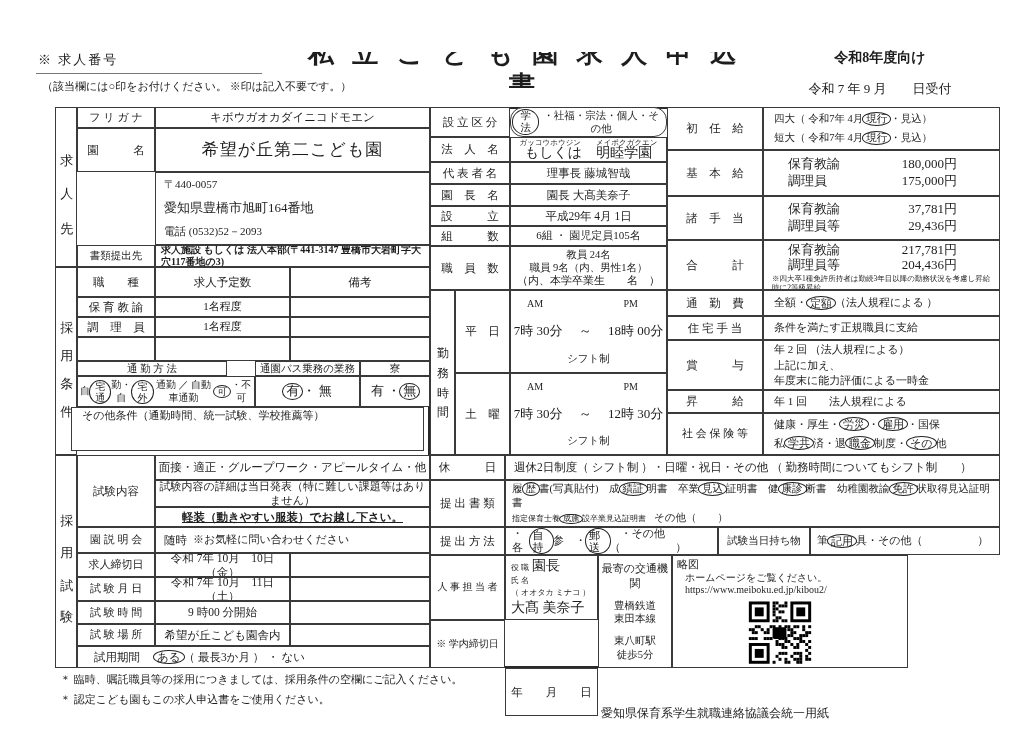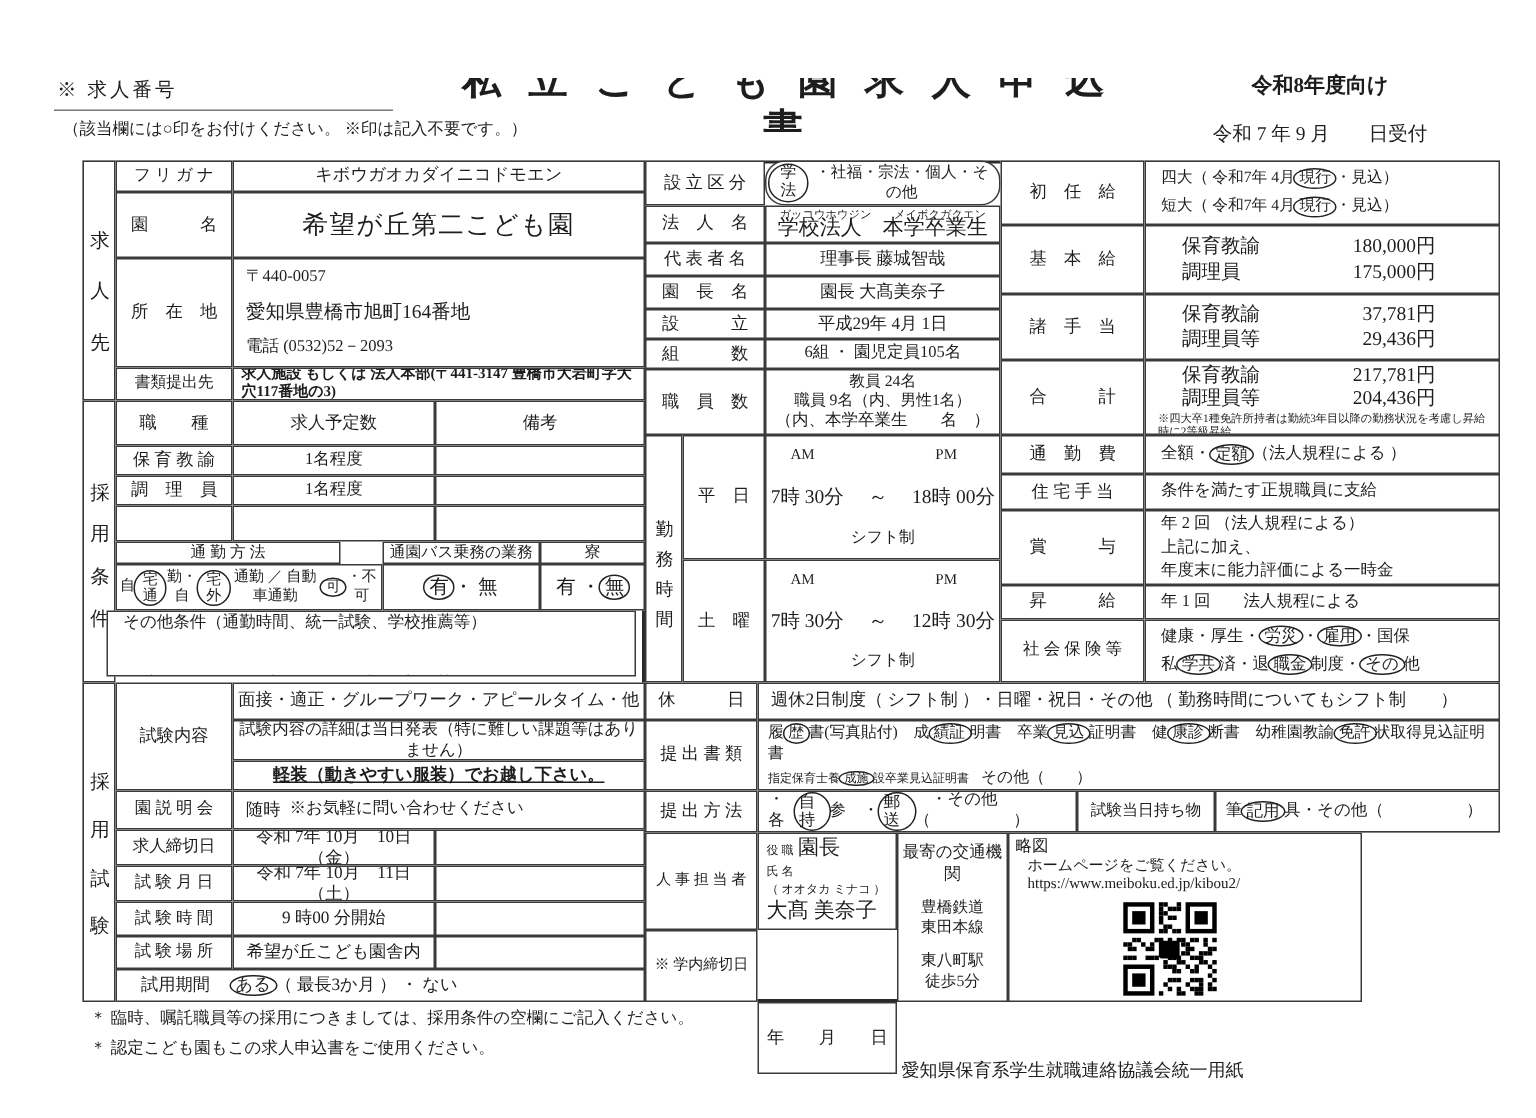--- a/index.html
+++ b/index.html
@@ -39,21 +39,20 @@
 
   <div class="rect" style="left:55px;top:107px;width:375px;height:561px;"></div>
   <div class="rect" style="left:430px;top:107px;width:570px;height:448px;"></div>
   <div class="rect" style="left:430px;top:555px;width:478px;height:113px;"></div>
 
   <div class="cell vlab fs13" style="left:55px;top:107px;width:22px;height:160px;letter-spacing:34px;padding-top:14px;">求人先</div>
   <div class="cell fs11" style="left:77px;top:107px;width:78px;height:21px;">フ リ ガ ナ</div>
   <div class="cell fs115" style="left:155px;top:107px;width:275px;height:21px;">キボウガオカダイニコドモエン</div>
   <div class="cell fs115" style="left:77px;top:128px;width:78px;height:44px;">園　　　名</div>
   <div class="cell" style="left:155px;top:128px;width:275px;height:44px;font-size:17px;letter-spacing:1px;">希望が丘第二こども園</div>
-  <div class="cell fs115" style="left:77px;top:172px;width:78px;height:73px;">所　在　地</div>
   <div class="cell col l" style="left:155px;top:172px;width:275px;height:73px;align-items:flex-start;justify-content:space-around;padding-left:8px;">
     <span class="fs11">〒440-0057</span>
     <span class="fs13">愛知県豊橋市旭町164番地</span>
     <span class="fs11">電話 (0532)52－2093</span>
   </div>
   <div class="cell fs105" style="left:77px;top:245px;width:78px;height:22px;">書類提出先</div>
   <div class="cell l b fs10" style="left:155px;top:245px;width:275px;height:22px;padding-left:5px;">求人施設 もしくは 法人本部(〒441-3147 豊橋市大岩町字大穴117番地の3)</div>
 
   <div class="cell vlab fs13" style="left:55px;top:267px;width:22px;height:188px;letter-spacing:28px;padding-top:12px;">採用条件</div>
   <div class="cell fs115" style="left:77px;top:267px;width:78px;height:30px;">職　　種</div>
@@ -126,21 +125,21 @@
   </div>
 
   <div class="cell fs115" style="left:430px;top:107px;width:80px;height:30px;">設 立 区 分</div>
   <div class="cell fs105" style="left:510px;top:107px;width:157px;height:30px;border-radius:13px;">
     <span class="o">学法</span>
       <span>・社福・宗法・個人・その他</span>
   </div>
   <div class="cell fs115" style="left:430px;top:137px;width:80px;height:25px;">法　人　名</div>
   <div class="cell col" style="left:510px;top:137px;width:157px;height:25px;line-height:1;">
     <span class="fs7">ガッコウホウジン　　メイボクガクエン</span>
-    <span style="font-size:14px;">学校法人　本学卒業生</span>
+    <span style="font-size:14px;">もしくは　明睦学園</span>
   </div>
   <div class="cell fs115" style="left:430px;top:162px;width:80px;height:22px;">代 表 者 名</div>
   <div class="cell fs115" style="left:510px;top:162px;width:157px;height:22px;">理事長 藤城智哉</div>
   <div class="cell fs115" style="left:430px;top:184px;width:80px;height:22px;">園　長　名</div>
   <div class="cell fs115" style="left:510px;top:184px;width:157px;height:22px;">園長 大髙美奈子</div>
   <div class="cell fs115" style="left:430px;top:206px;width:80px;height:20px;">設　　　立</div>
   <div class="cell fs115" style="left:510px;top:206px;width:157px;height:20px;">平成29年 4月 1日</div>
   <div class="cell fs115" style="left:430px;top:226px;width:80px;height:20px;">組　　　数</div>
   <div class="cell fs11" style="left:510px;top:226px;width:157px;height:20px;">6組 ・ 園児定員105名</div>
   <div class="cell fs115" style="left:430px;top:246px;width:80px;height:44px;">職　員　数</div>

